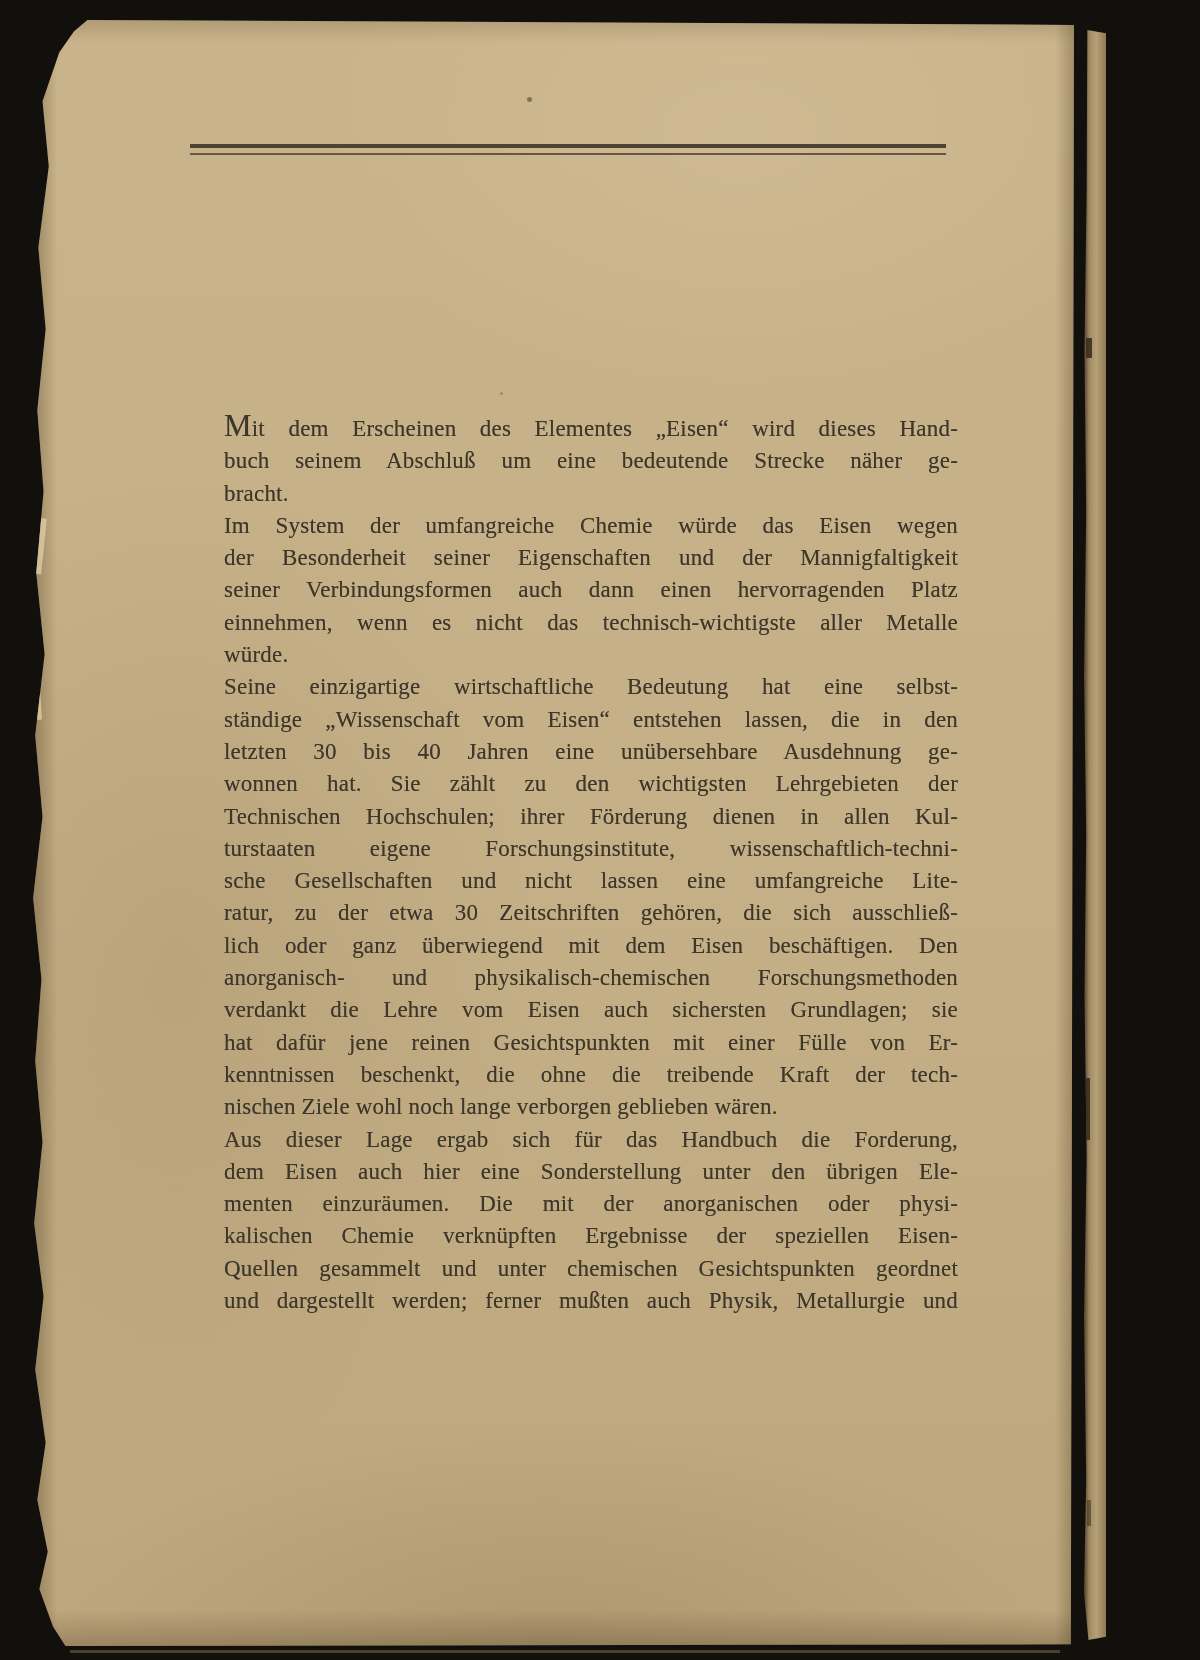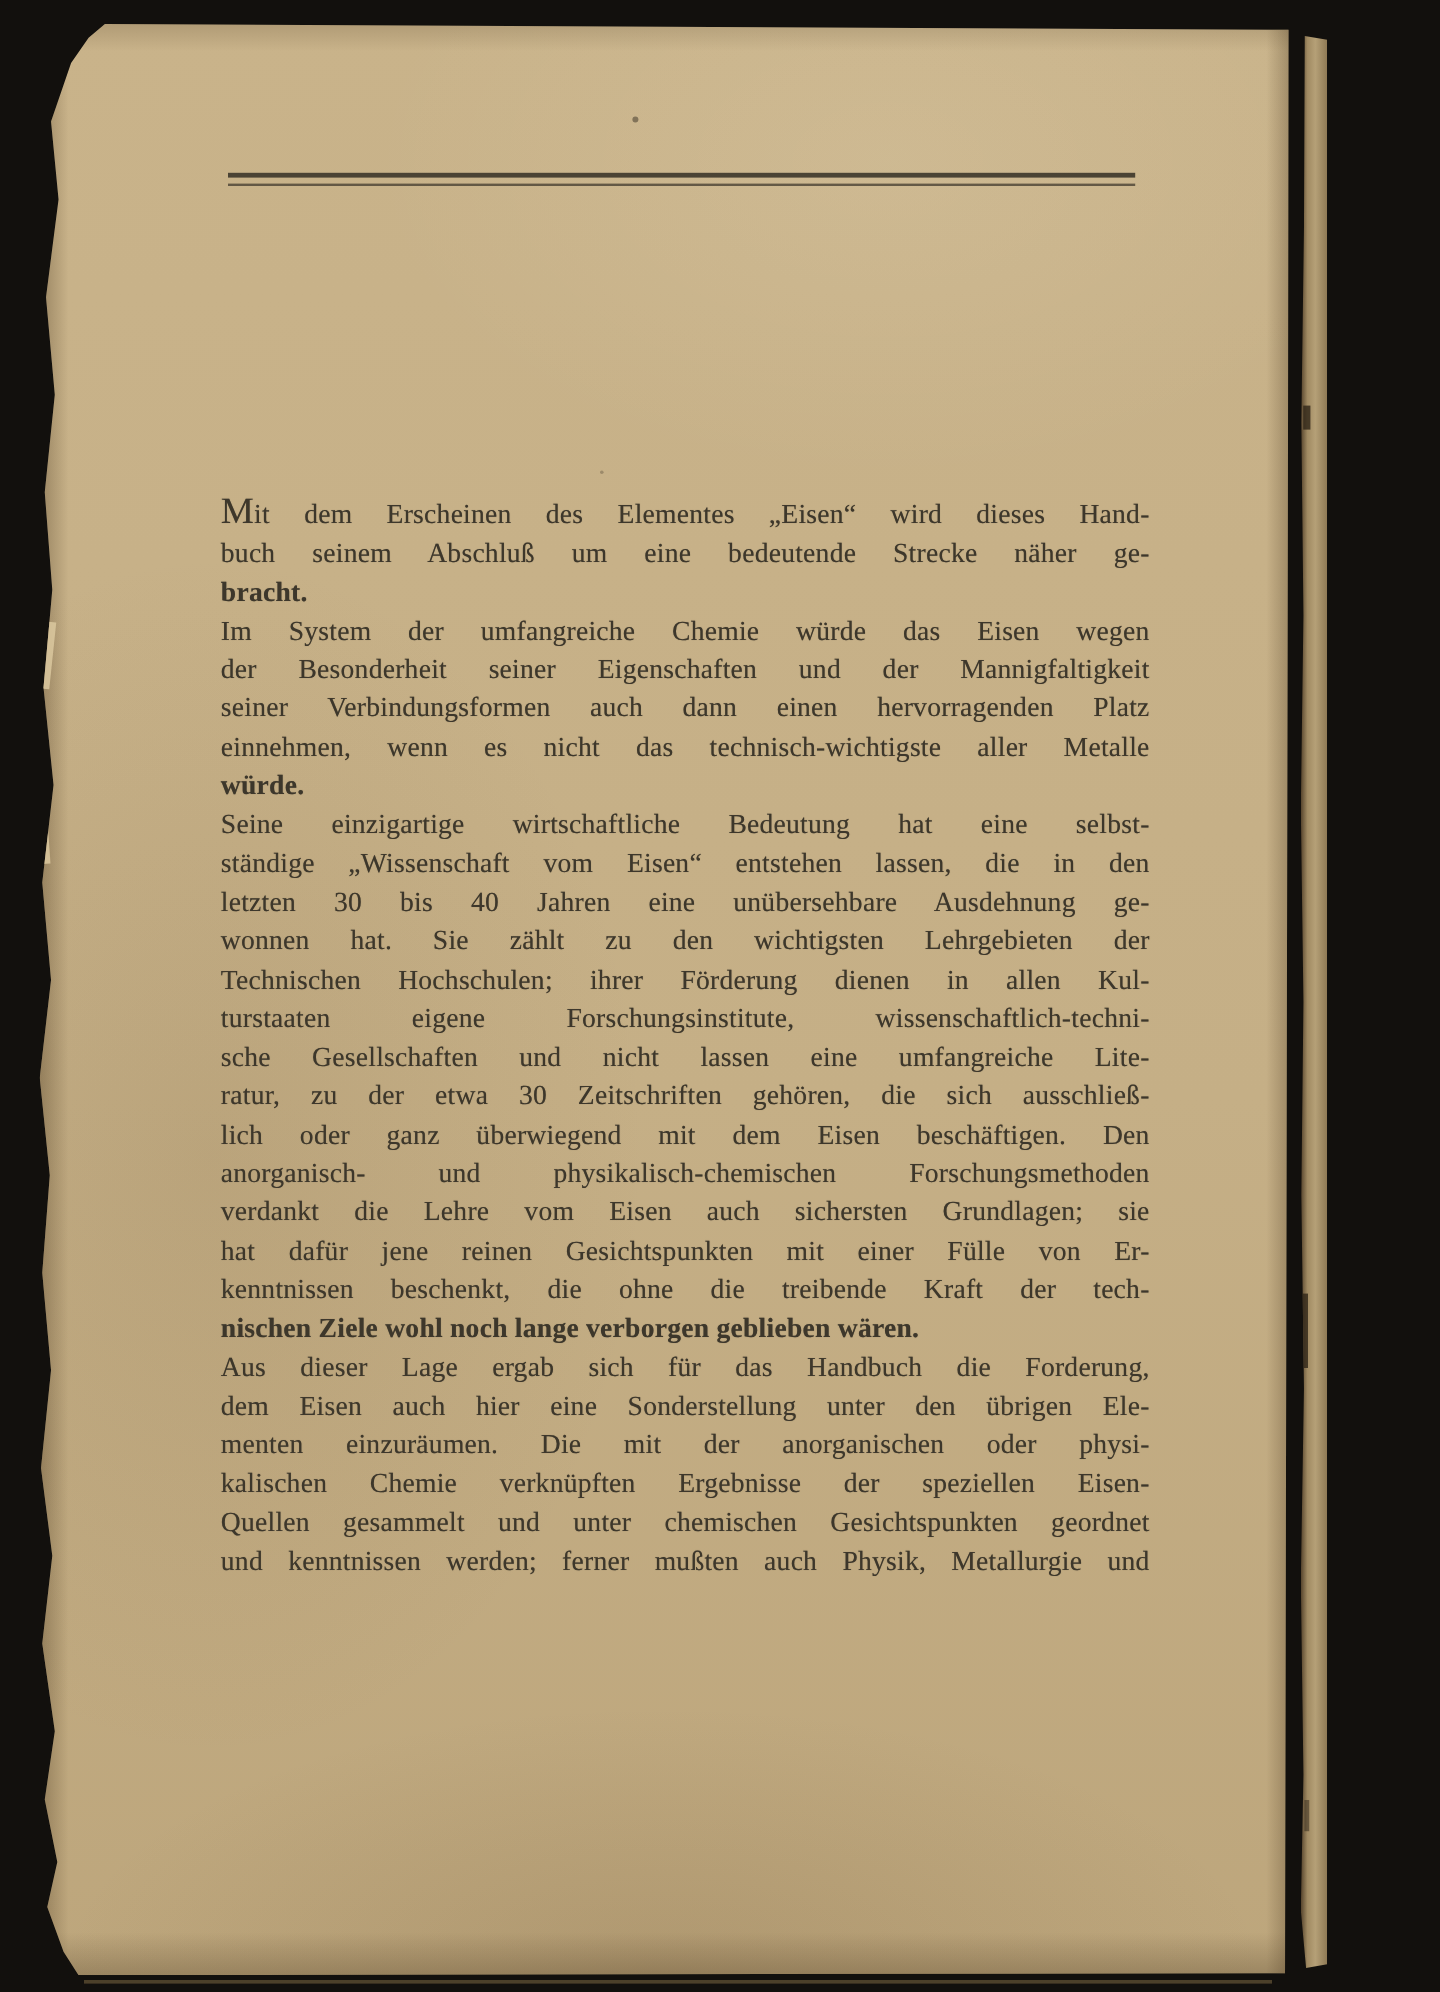--- a/index.html
+++ b/index.html
@@ -60,24 +60,24 @@
     color: #3d372b;
     font-size: 23px;
     line-height: 32.3px;
     letter-spacing: 0.2px;
     text-shadow: 0 0 0.6px rgba(61,55,43,0.55);
   }
   .ln {
     text-align: justify;
     text-align-last: justify;
     white-space: normal;
+    margin-left: 40px;
   }
   .ln.end {
     text-align-last: left;
-    font-weight: bold;
   }
   .first::first-letter {
     font-size: 31px;
   }
 
   
   .speck {
     position: absolute;
     border-radius: 50%;
     background: rgba(70,60,45,0.55);
@@ -160,21 +160,21 @@
     <div class="ln">anorganisch- und physikalisch-chemischen Forschungsmethoden</div>
     <div class="ln">verdankt die Lehre vom Eisen auch sichersten Grundlagen; sie</div>
     <div class="ln">hat dafür jene reinen Gesichtspunkten mit einer Fülle von Er-</div>
     <div class="ln">kenntnissen beschenkt, die ohne die treibende Kraft der tech-</div>
     <div class="ln end">nischen Ziele wohl noch lange verborgen geblieben wären.</div>
     <div class="ln">Aus dieser Lage ergab sich für das Handbuch die Forderung,</div>
     <div class="ln">dem Eisen auch hier eine Sonderstellung unter den übrigen Ele-</div>
     <div class="ln">menten einzuräumen. Die mit der anorganischen oder physi-</div>
     <div class="ln">kalischen Chemie verknüpften Ergebnisse der speziellen Eisen-</div>
     <div class="ln">Quellen gesammelt und unter chemischen Gesichtspunkten geordnet</div>
-    <div class="ln">und kenntnissen werden; ferner mußten auch Physik, Metallurgie und</div>
+    <div class="ln">und dargestellt werden; ferner mußten auch Physik, Metallurgie und</div>
   </div>
 </div>
 
 <div class="edge-strip">
   <div class="edge-mark m1"></div>
   <div class="edge-mark m2"></div>
   <div class="edge-mark m3"></div>
 </div>
 
 <div class="bottom-edge"></div>

